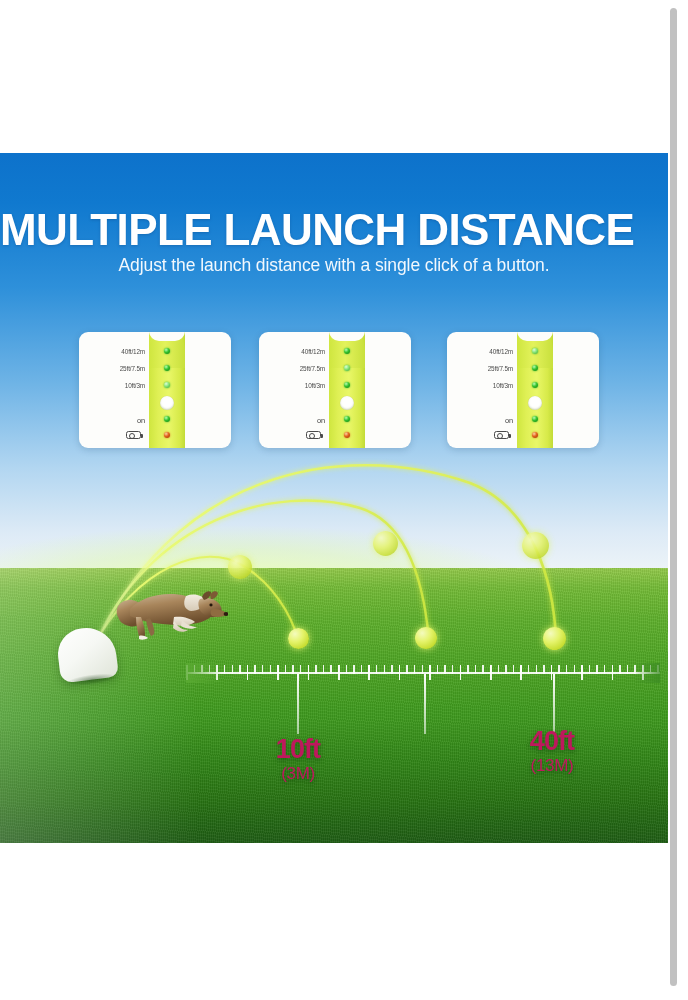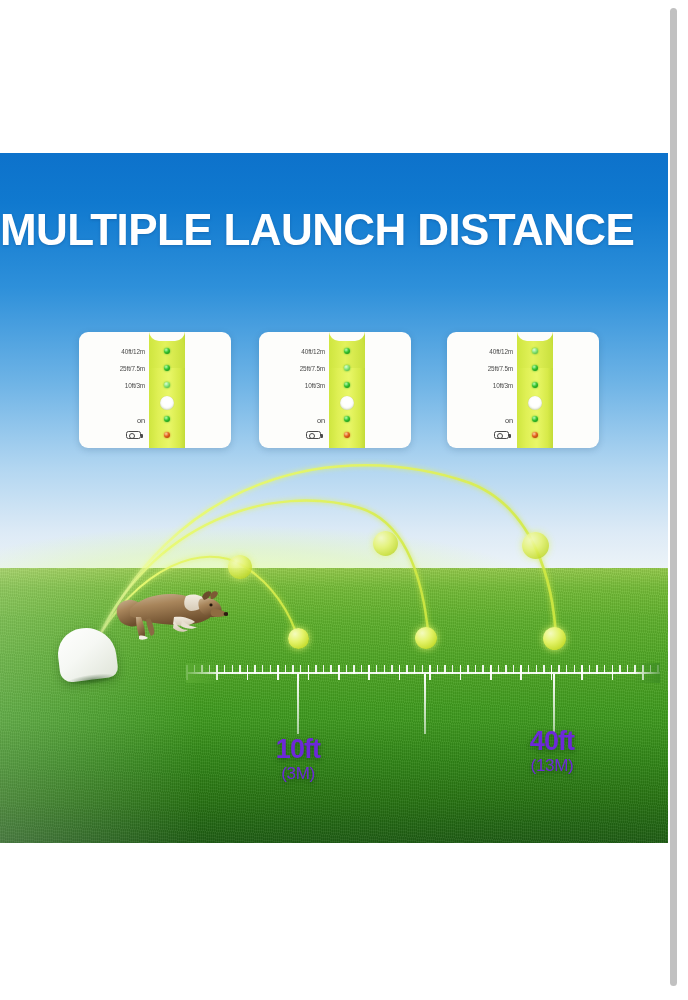--- a/index.html
+++ b/index.html
@@ -213,21 +213,21 @@
 
   .marker {
     position:absolute; width:2px; height:60px; top:674px;
     background:linear-gradient(to bottom, rgba(255,255,255,.98), rgba(255,255,255,.55));
   }
   .marker.m10 { left:297px; }
   .marker.m25 { left:424px; }
   .marker.m40 { left:553px; }
 
   
-  .dist { position:absolute; width:140px; text-align:center; color:#6d28d9; }
+  .dist { position:absolute; width:140px; text-align:center; color:#be185d; }
   .dist .ft {
     font-size:27px; font-weight:bold; letter-spacing:-0.9px; line-height:1;
     text-shadow:0 2px 5px rgba(0,45,0,.45);
   }
   .dist .m {
     font-size:17px; font-weight:400; letter-spacing:-0.3px; line-height:1.25;
     text-shadow:0 2px 4px rgba(0,45,0,.45);
   }
   .dist.d10 { left:228px; top:736px; }
   .dist.d25 { left:353px; top:731px; }
@@ -262,20 +262,21 @@
       </filter>
     </defs>
     <g fill="none" stroke="url(#arcg)" filter="url(#softglow)" stroke-linecap="round">
       <path d="M92,495 C140,410 205,390 242,412 C272,430 291,460 299,489" stroke-width="2.2"></path>
       <path d="M92,497 C150,365 275,330 360,355 C408,370 424,430 429,488" stroke-width="2.4"></path>
       <path d="M92,500 C170,320 340,285 470,330 C534,355 554,430 556,488" stroke-width="2.6"></path>
     </g>
   </svg>
 
   <div class="title">MULTIPLE LAUNCH DISTANCE</div>
+  <div class="subtitle">Adjust the launch distance with a single click of a button.</div>
 
   <div class="panels">
 
     <div class="panel p1">
       <div class="strip"></div>
       <div class="strip-top-cut"></div>
       <div class="labels">
         <div class="lbl l40">40ft/12m</div>
         <div class="lbl l25">25ft/7.5m</div>
         <div class="lbl l10">10ft/3m</div>

